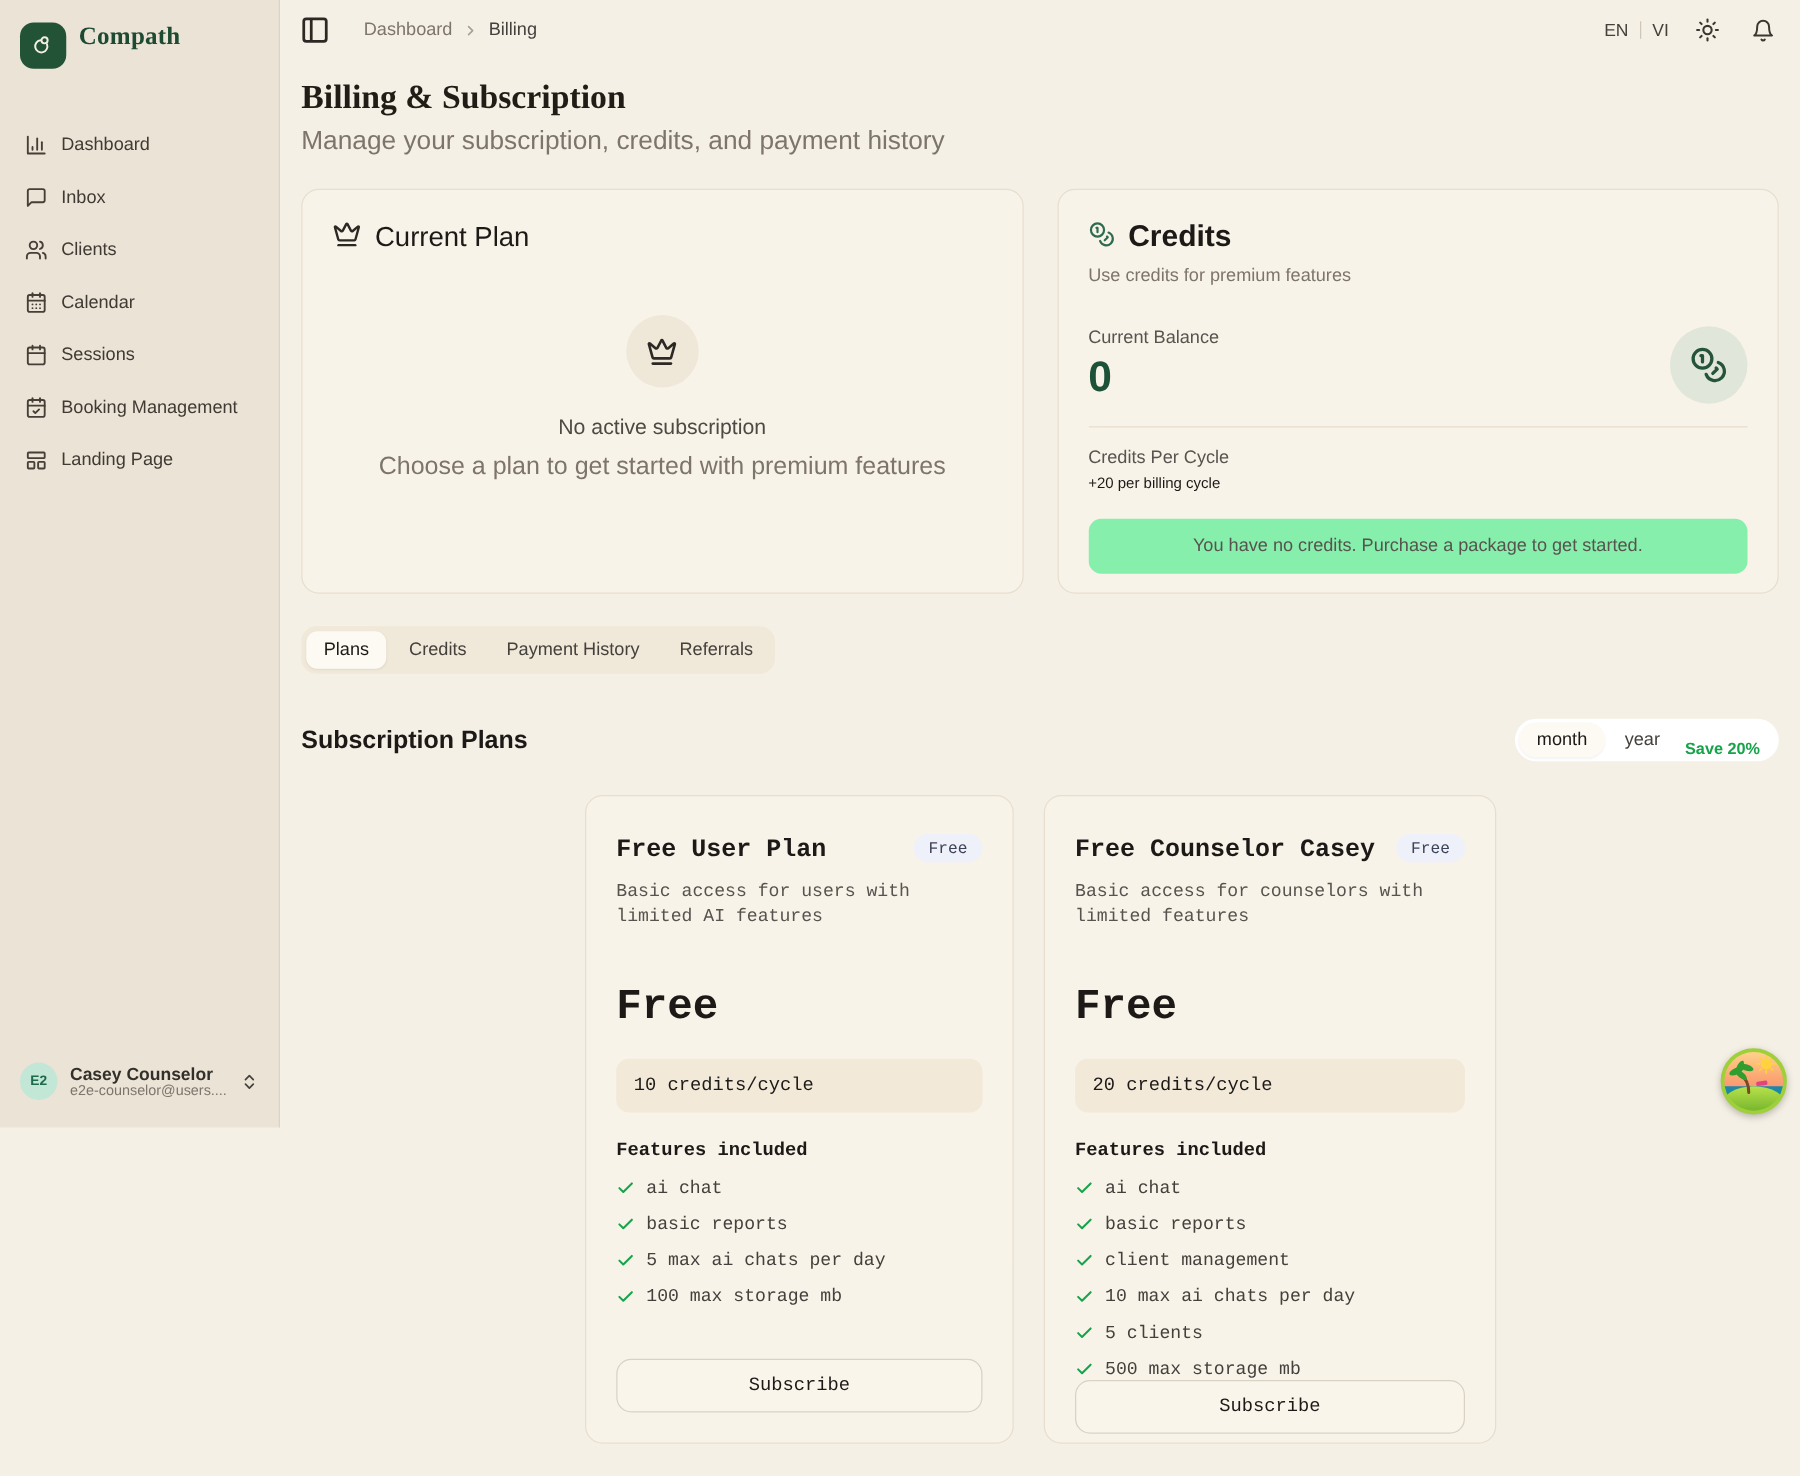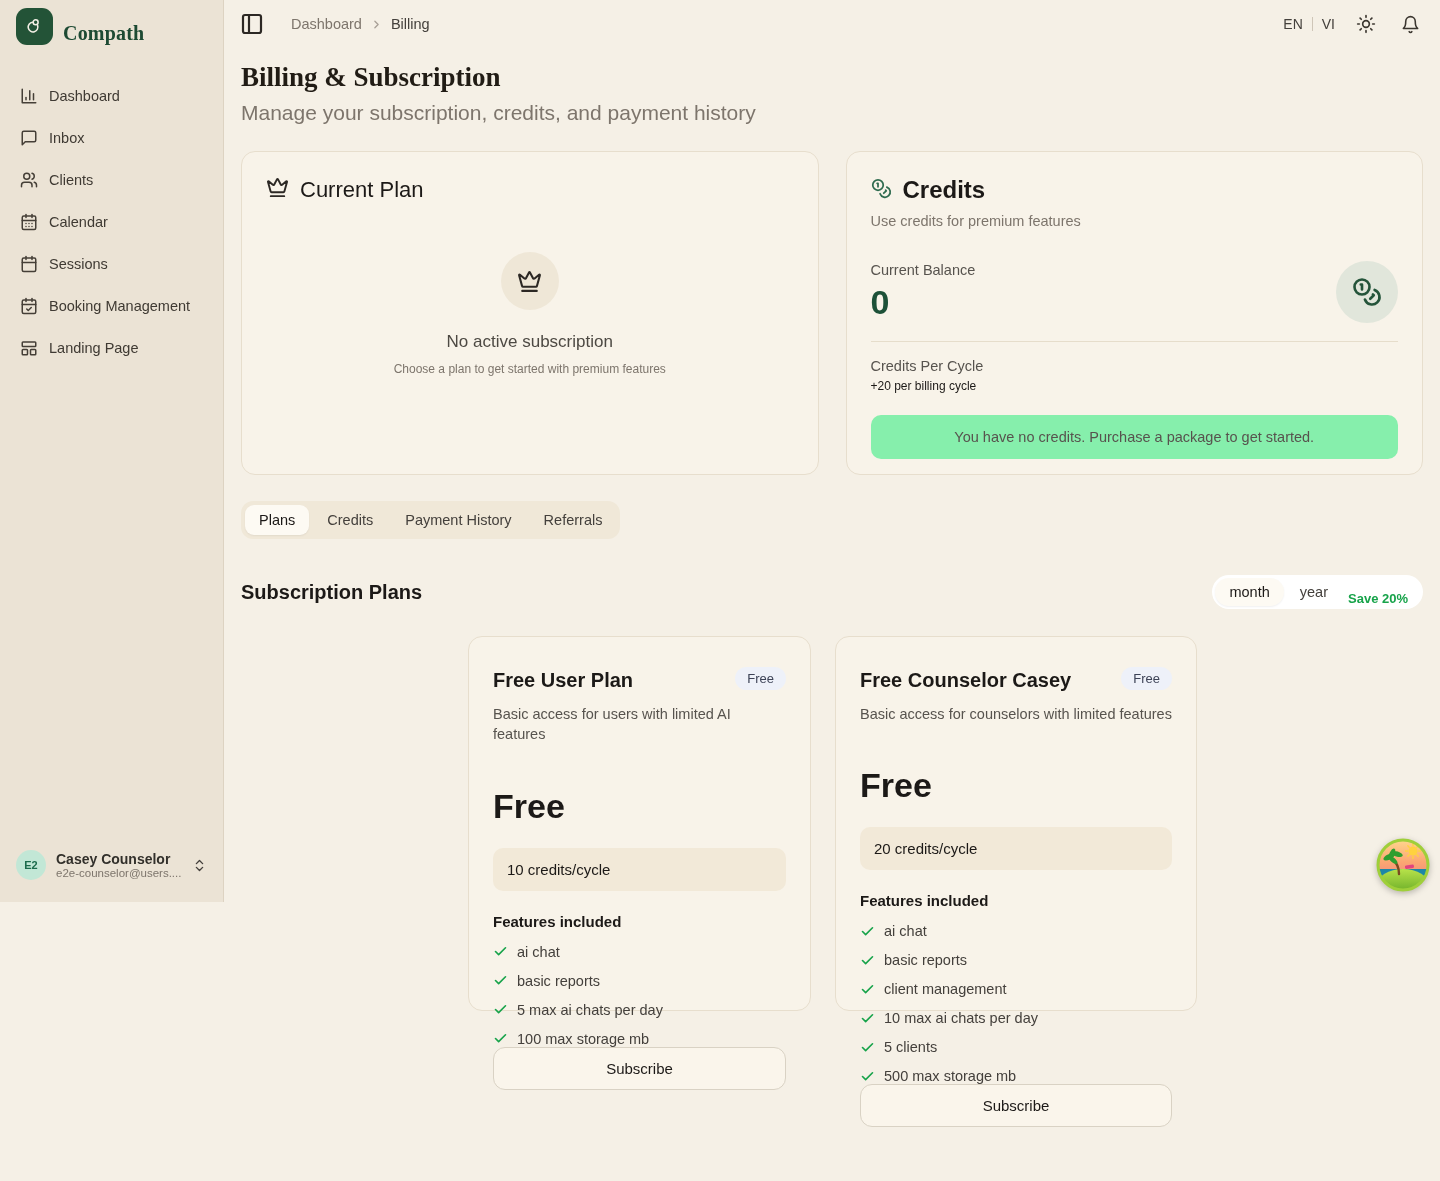--- a/index.html
+++ b/index.html
@@ -10,21 +10,21 @@
     color:#44403c;
     -webkit-font-smoothing:antialiased;
   }
   .app { position:relative; width:1440px; height:1181px; background:#f5f0e6; overflow:hidden; }
 
   
   .sidebar {
     position:absolute; left:0; top:0; width:224px; height:902px;
     background:#ebe3d5; border-right:1px solid #ddd3c2;
   }
-  .logo-row { display:flex; align-items:flex-end; gap:10px; padding:8px 16px; }
+  .logo-row { display:flex; align-items:flex-start; gap:10px; padding:18px 16px; }
   .logo-mark {
     width:37px; height:37px; border-radius:11px; background:#235337;
     display:flex; align-items:center; justify-content:center; flex:0 0 auto;
   }
   .logo-name {
     font-family:"Liberation Serif", "DejaVu Serif", serif;
     font-weight:700; font-size:20px; color:#1d4a33; letter-spacing:.2px;
   }
   .nav { margin-top:26px; display:flex; flex-direction:column; gap:8px; padding:0 12px; }
   .nav-item {
@@ -78,21 +78,21 @@
   .crown-ico { color:#2c2824; }
   .coins-ico-sm { color:#2f6b4f; }
   .card-sub { margin-top:9px; font-size:14.5px; color:#7d756c; }
 
   .empty-state { position:absolute; left:0; right:0; top:100px; display:flex; flex-direction:column; align-items:center; }
   .empty-circle {
     width:58px; height:58px; border-radius:50%; background:#efe7d7;
     display:flex; align-items:center; justify-content:center; color:#2c2824;
   }
   .empty-title { margin-top:22px; font-size:17px; color:#4d4943; }
-  .empty-sub { margin-top:10px; font-size:12px; color:#7d756c; }
+  .empty-sub { margin-top:10px; font-size:20px; color:#7d756c; }
 
   .balance-row { display:flex; align-items:center; justify-content:space-between; margin-top:32px; }
   .balance-label { font-size:14.5px; color:#57534e; }
   .balance-value { margin-top:6px; font-size:34px; font-weight:700; color:#1d5138; line-height:1.1; }
   .coins-circle {
     width:62px; height:62px; border-radius:50%; background:#e1e6db;
     display:flex; align-items:center; justify-content:center; color:#24543a;
   }
   .card-divider { height:1px; background:#e6ddcb; margin:18px 0 16px 0; }
   .cycle-label { font-size:14.5px; color:#57534e; }
@@ -124,21 +124,21 @@
   .toggle-opt {
     border:none; background:transparent; font-size:14.5px; color:#44403c;
     padding:6px 14px; border-radius:999px; cursor:pointer; font-family:inherit;
   }
   .toggle-opt.active { background:#fdfaf3; box-shadow:0 1px 2px rgba(0,0,0,.06); color:#1c1917; }
   .save-badge { font-size:13px; color:#17a34a; font-weight:600; padding:0 12px 0 4px; }
 
   .plans-row { display:flex; justify-content:center; gap:24px; margin-top:27px; padding:0 16px; }
   .plan-card {
     background:#f8f3e9; border:1px solid #e7decd; border-radius:14px;
-    padding:24px; height:375px; display:flex; flex-direction:column;
+    padding:24px; height:519px; display:flex; flex-direction:column;font-family:Liberation Mono, monospace;
   }
   .plan-card.w1 { width:343px; }
   .plan-card.w2 { width:362px; }
   .plan-top { display:flex; align-items:flex-start; justify-content:space-between; gap:10px; }
   .plan-name { font-size:20px; font-weight:600; color:#1c1917; margin-top:8px; }
   .plan-badge {
     background:#eef1f9; color:#3d4357; font-size:13px;
     padding:4px 12px; border-radius:999px; margin-top:6px; white-space:nowrap;
   }
   .plan-desc { margin-top:12px; font-size:14.5px; color:#57534e; line-height:1.4; }

